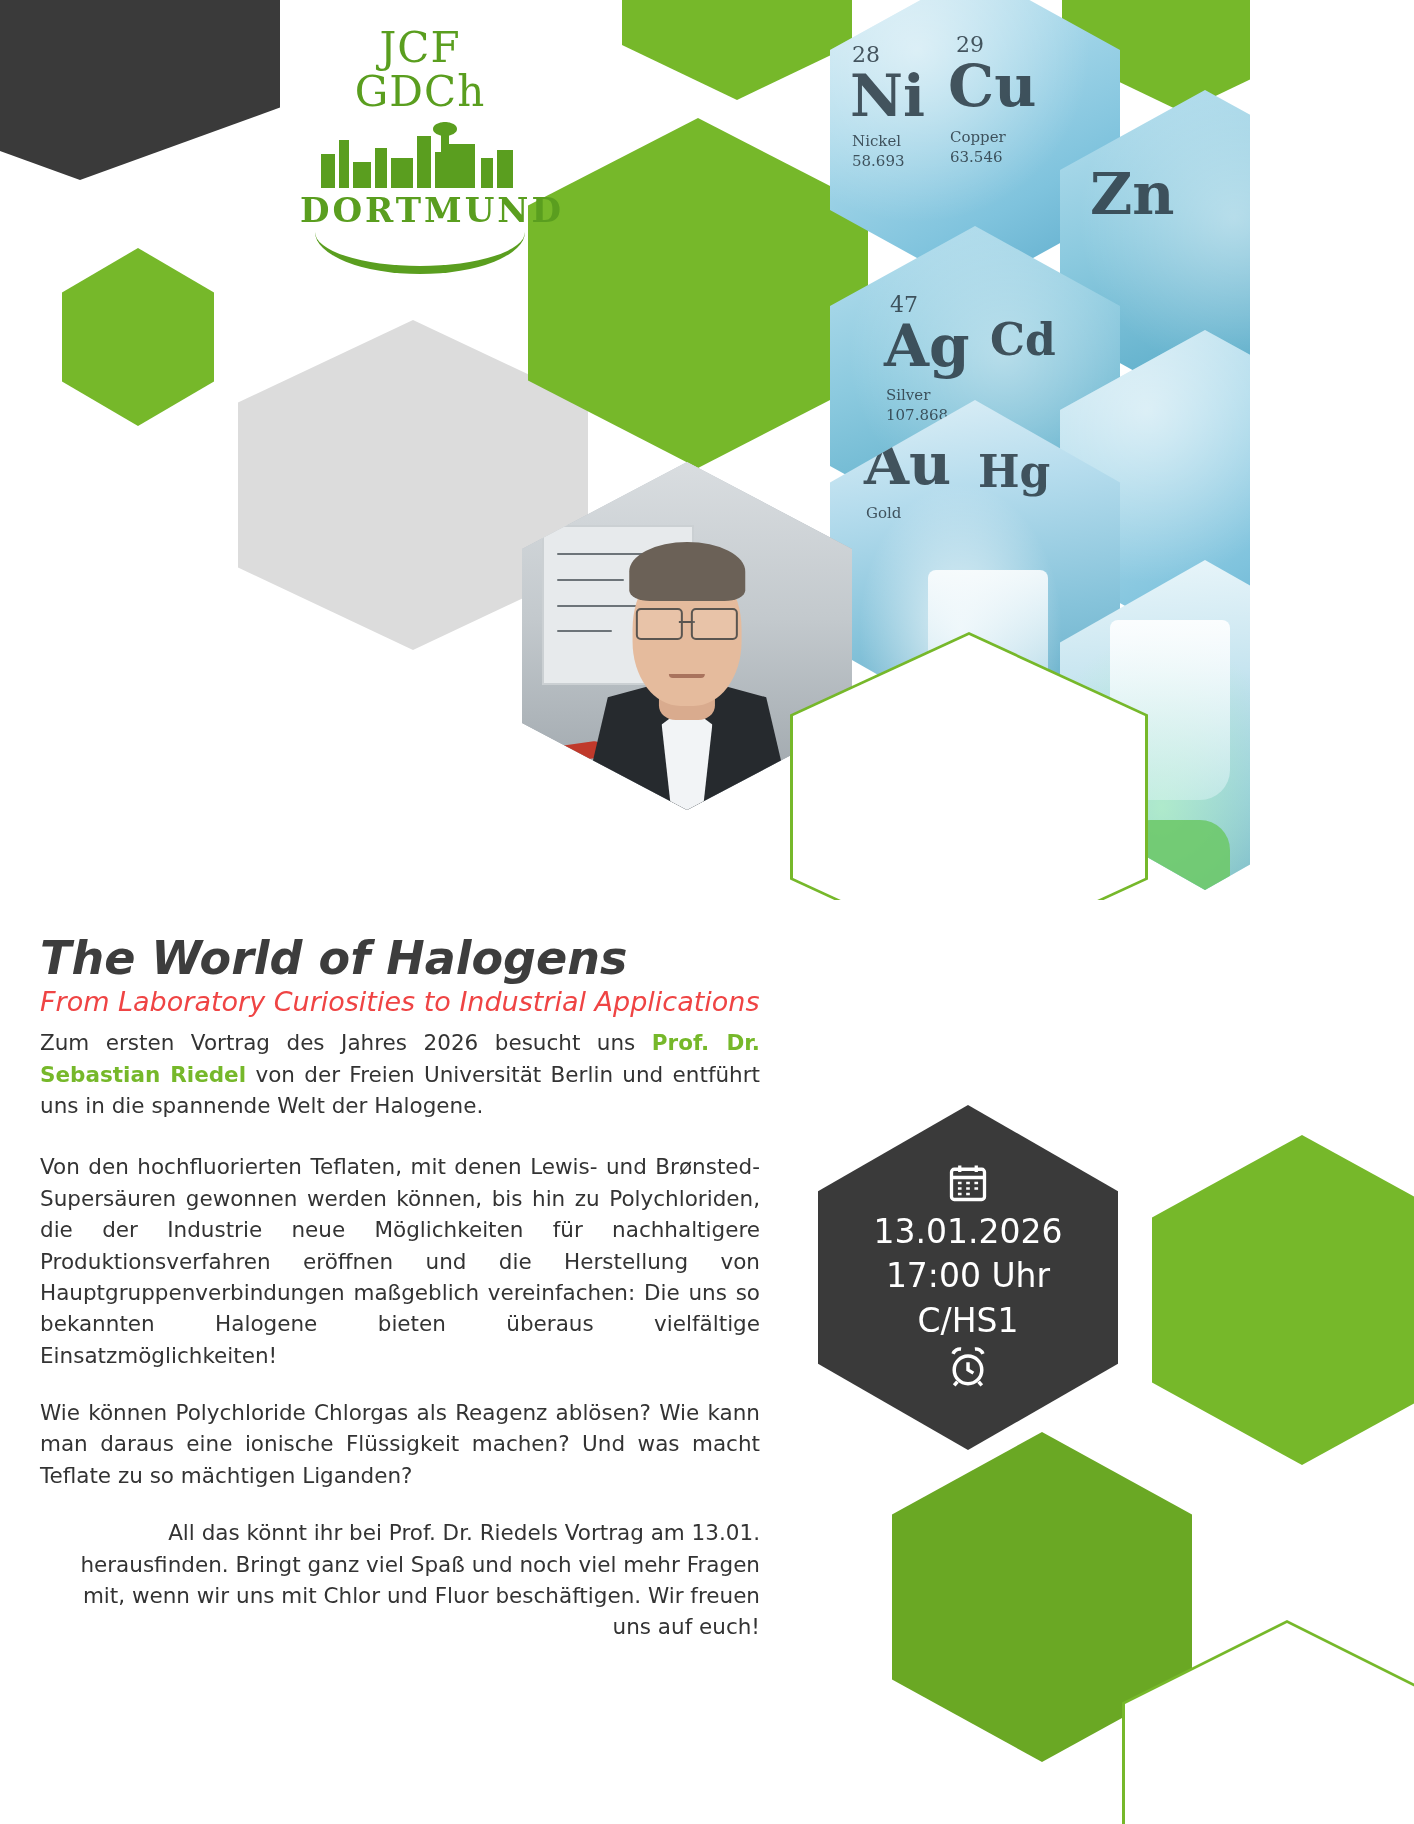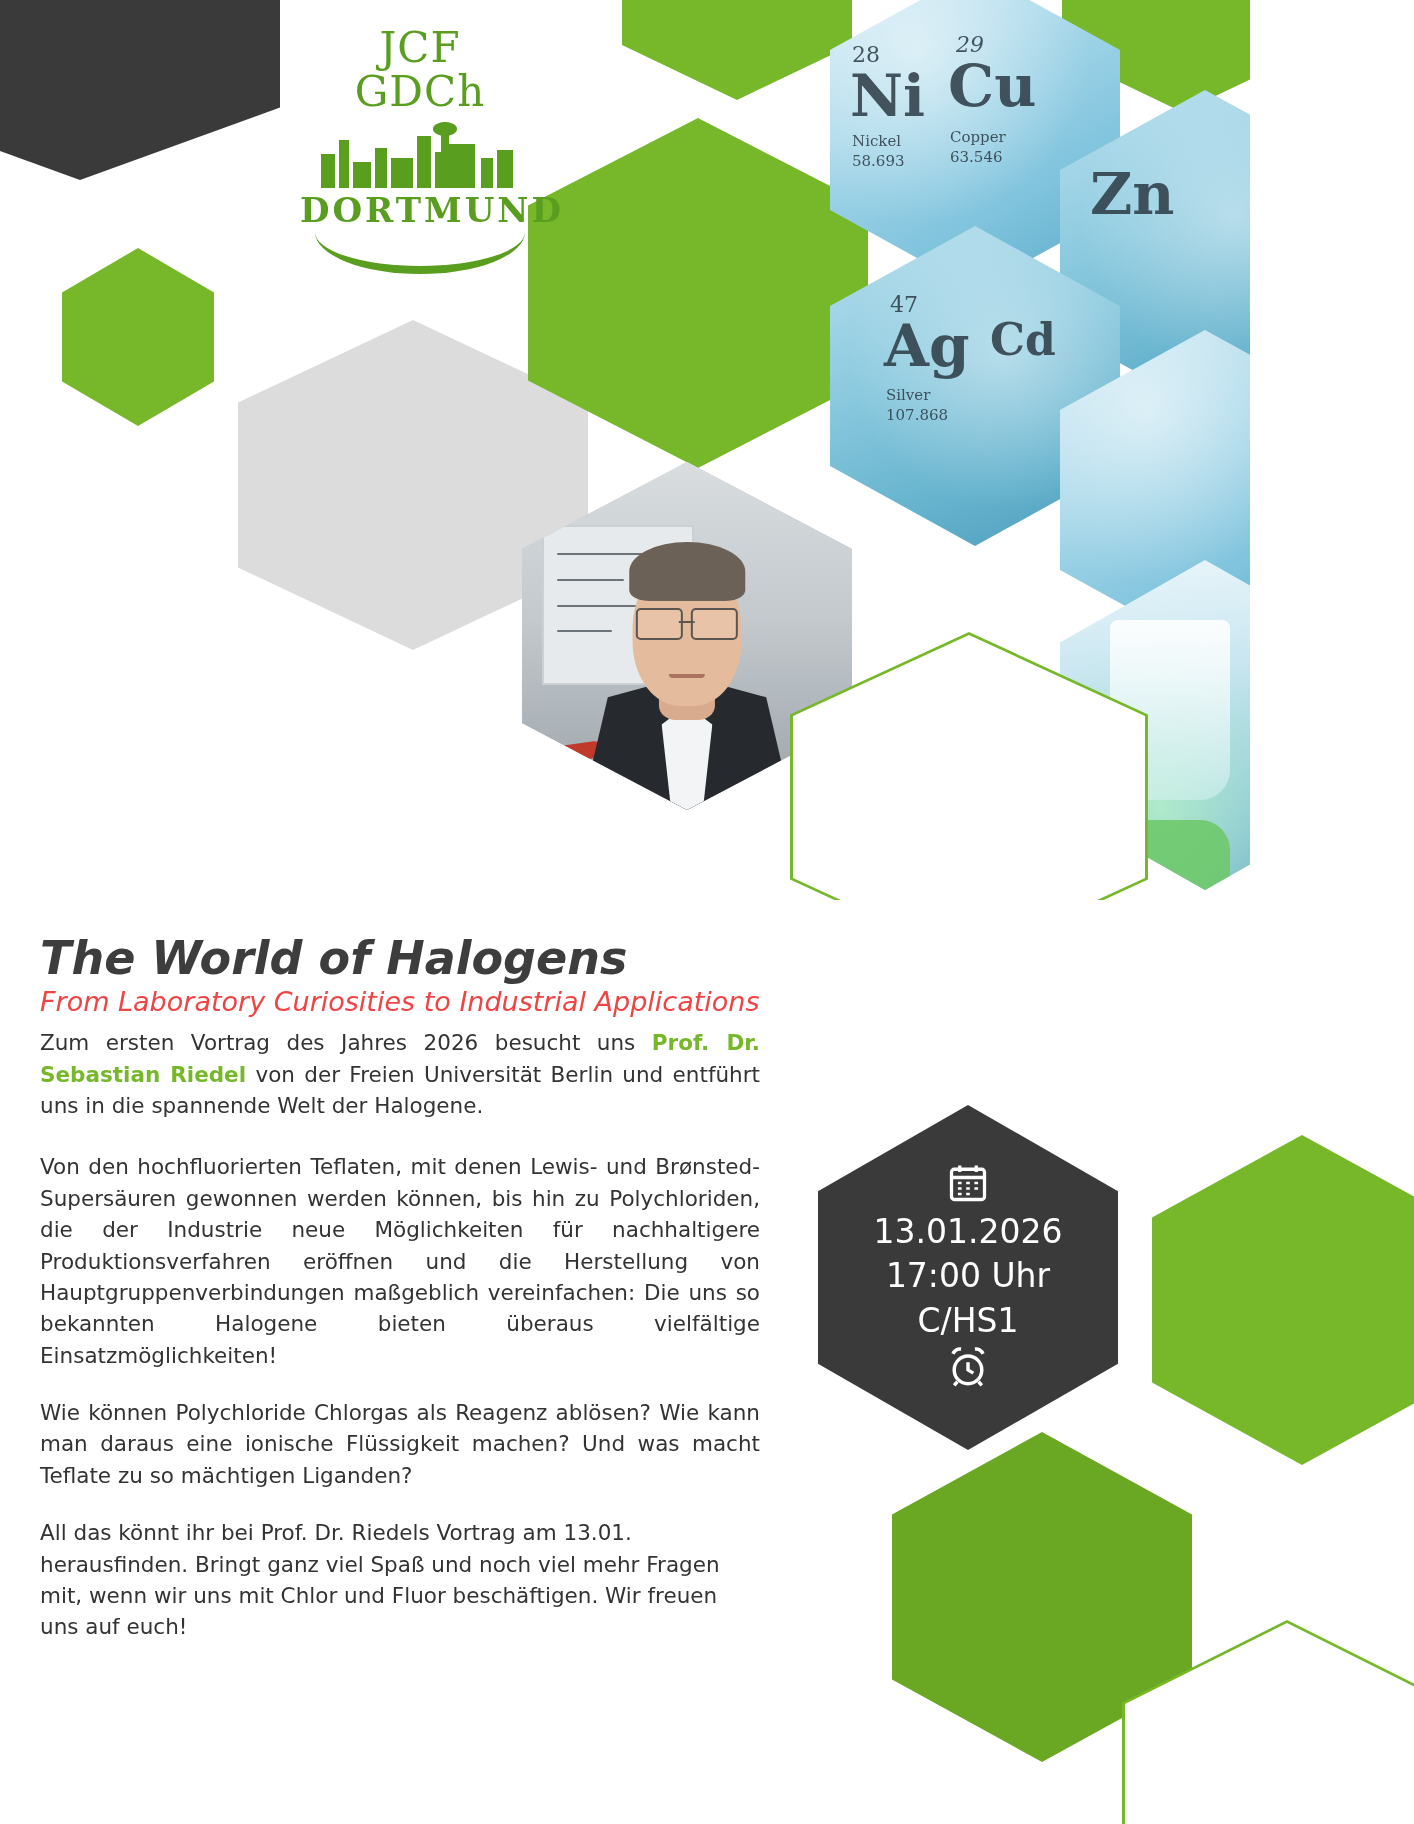--- a/index.html
+++ b/index.html
@@ -207,21 +207,21 @@
     text-align: justify;
     margin: 0 0 26px 0;
     color: #333333;
   }
   .para.first { margin-bottom: 30px; }
   .hl {
     color: #76b82a;
     font-weight: 700;
   }
   .para.center {
-    text-align: left;
+    text-align: right;
     margin-top: 8px;
   }
 
   
   #info-hex {
     position: absolute;
     left: 818px; top: 1105px;
     width: 300px; height: 345px;
     clip-path: polygon(50% 0%, 100% 25%, 100% 75%, 50% 100%, 0% 75%, 0% 25%);
     background: #3a3a3a;
@@ -259,21 +259,21 @@
 
   <div class="hex solid-green" style="left:622px; top:-120px; width:230px; height:220px;"></div>
 
   <div class="hex solid-green" style="left:1062px; top:-118px; width:240px; height:230px;"></div>
 
   <div class="hex periodic-a" style="left:830px; top:-30px; width:290px; height:320px;">
     <div class="el-label el-num" style="left:22px; top:72px;">28</div>
     <div class="el-label el-sym" style="left:20px; top:92px;">Ni</div>
     <div class="el-label el-name" style="left:22px; top:162px;">Nickel</div>
     <div class="el-label el-name" style="left:22px; top:182px;">58.693</div>
-    <div class="el-label el-num" style="left:126px; top:62px;font-style:italic;">29</div>
+    <div class="el-label el-num" style="left:126px; top:62px;">29</div>
     <div class="el-label el-sym" style="left:118px; top:82px;">Cu</div>
     <div class="el-label el-name" style="left:120px; top:158px;">Copper</div>
     <div class="el-label el-name" style="left:120px; top:178px;">63.546</div>
 
   </div>
 
   <div class="hex periodic-b" style="left:1060px; top:90px; width:290px; height:320px;">
     <div class="el-label el-sym" style="left:30px; top:70px;">Zn</div>
     <div class="el-label el-num" style="left:28px; top:16px;">IIB</div>
   </div>
@@ -281,20 +281,27 @@
   <div class="hex periodic-b" style="left:830px; top:226px; width:290px; height:320px;">
     <div class="el-label el-num" style="left:60px; top:66px;">47</div>
     <div class="el-label el-sym" style="left:54px; top:86px;">Ag</div>
     <div class="el-label el-name" style="left:56px; top:160px;">Silver</div>
     <div class="el-label el-name" style="left:56px; top:180px;">107.868</div>
     <div class="el-label el-sym small" style="left:160px; top:88px;">Cd</div>
   </div>
 
   <div class="hex periodic-a" style="left:1060px; top:330px; width:290px; height:320px;"></div>
 
+  <div class="hex glassware" style="left:830px; top:400px; width:290px; height:330px;">
+    <div class="el-label el-num" style="left:40px; top:10px;">79</div>
+    <div class="el-label el-sym" style="left:34px; top:30px;">Au</div>
+    <div class="el-label el-name" style="left:36px; top:104px;">Gold</div>
+    <div class="el-label el-sym small" style="left:148px; top:46px;">Hg</div>
+    <div style="position:absolute; left:98px; top:170px; width:120px; height:150px; background:linear-gradient(180deg,rgba(255,255,255,0.85),rgba(220,240,248,0.5)); border-radius:8px 8px 26px 26px;"></div>
+  </div>
 
   <div class="hex glassware2" style="left:1060px; top:560px; width:290px; height:330px;">
     <div style="position:absolute; left:50px; top:60px; width:120px; height:180px; background:linear-gradient(180deg,rgba(255,255,255,0.9),rgba(225,245,250,0.45)); border-radius:8px 8px 30px 30px;"></div>
     <div style="position:absolute; left:60px; bottom:0px; width:110px; height:70px; background:#6ec96b; border-radius:30px 30px 0 0; opacity:0.9;"></div>
   </div>
 
   <div class="hex portrait" style="left:522px; top:462px; width:330px; height:348px;">
     <div class="bg-room"></div>
     <div class="whiteboard">
       <div class="scribble" style="left:10%; top:18%; width:62%;"></div>

